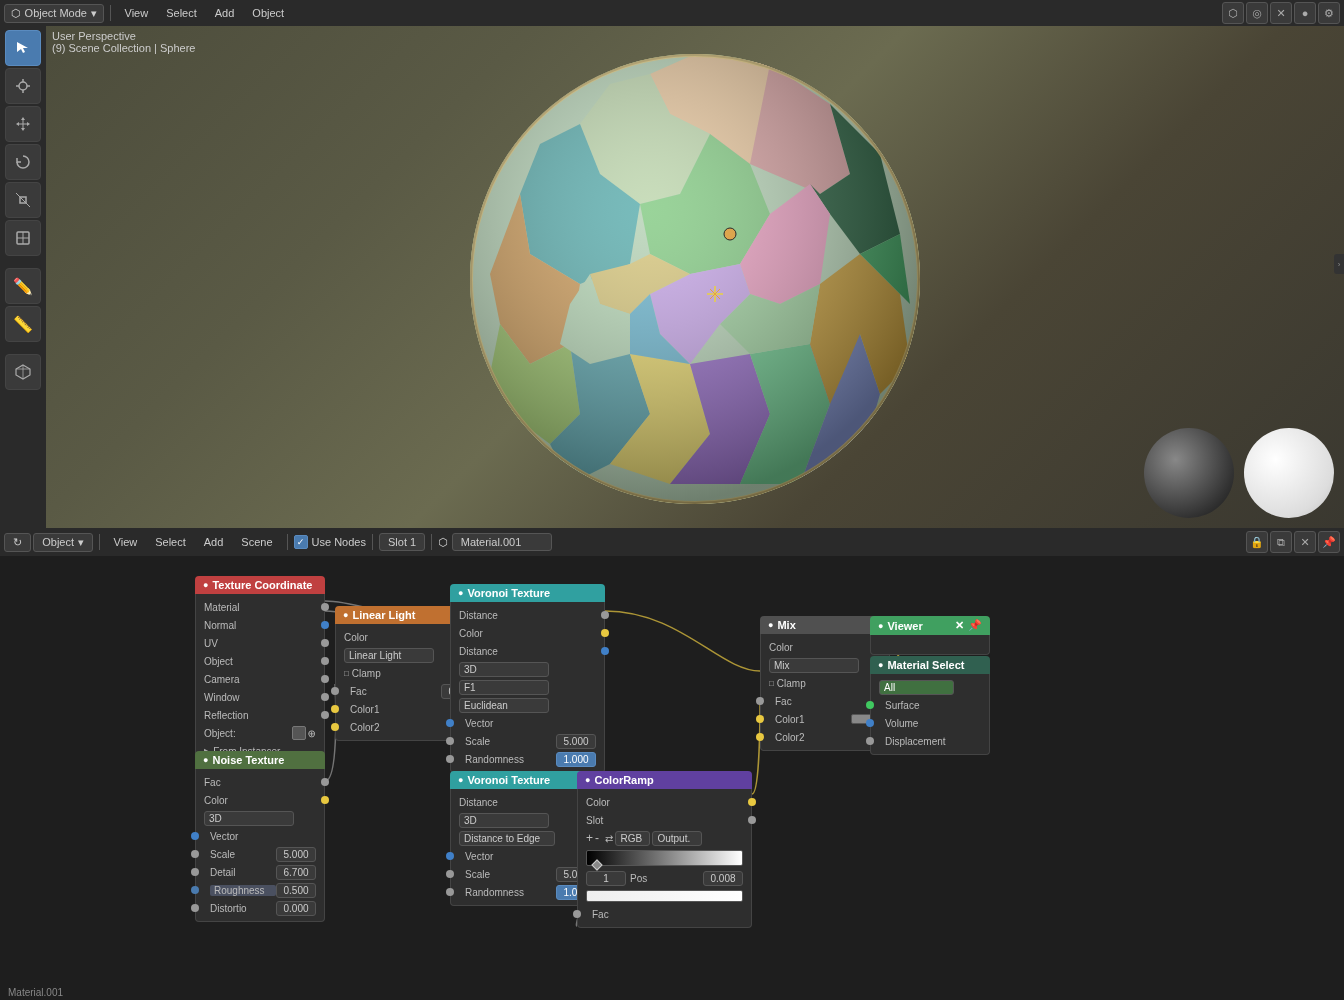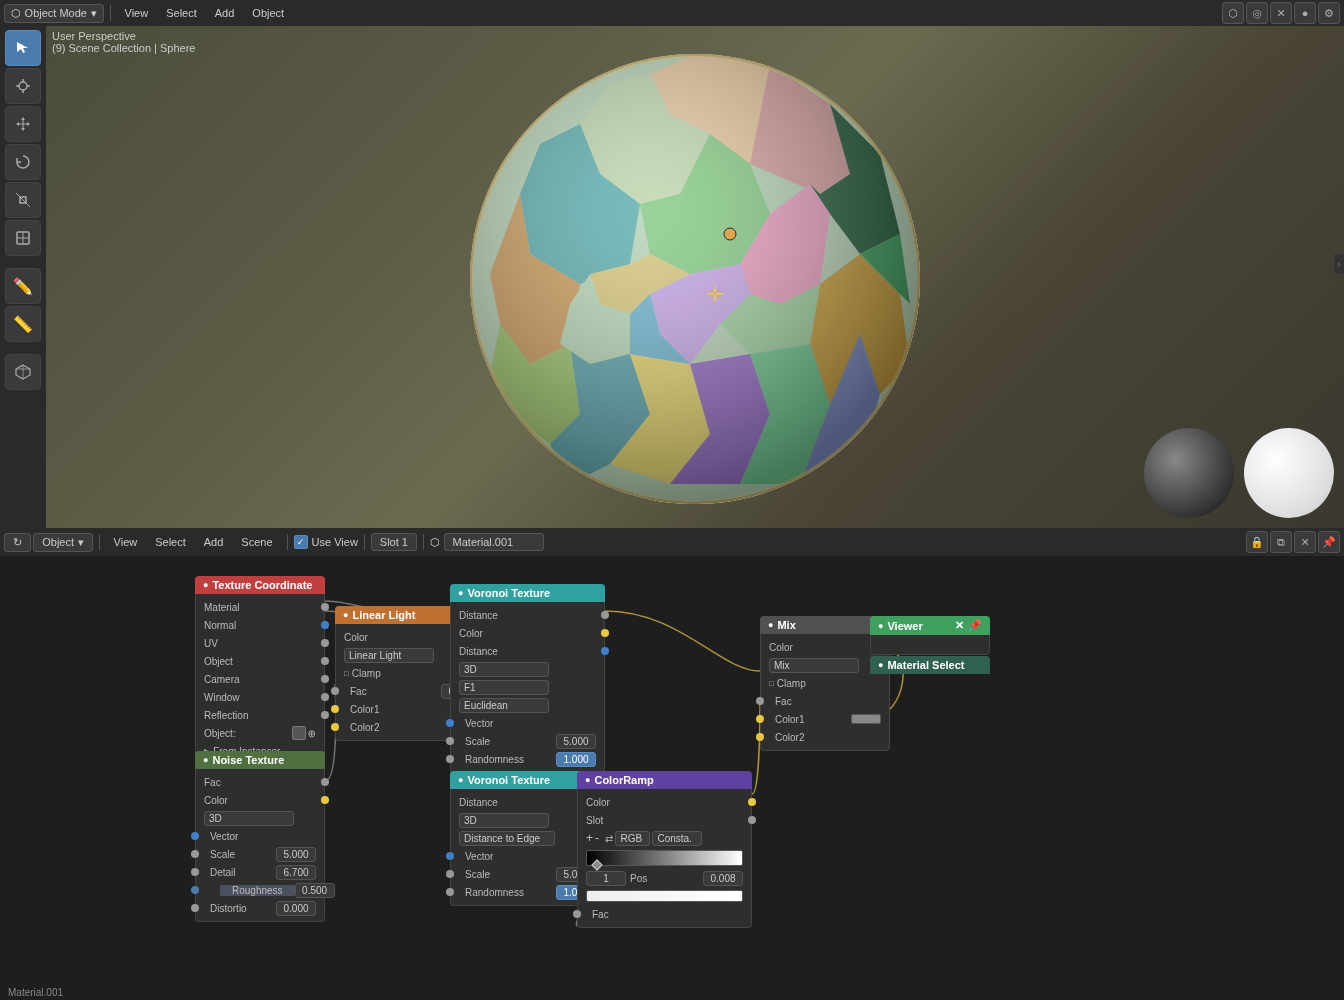--- a/index.html
+++ b/index.html
@@ -506,21 +506,21 @@
       <span>▾</span>
     </div>
     <div class="v-sep"></div>
     <div class="menu-item">View</div>
     <div class="menu-item">Select</div>
     <div class="menu-item">Add</div>
     <div class="menu-item">Scene</div>
     <div class="v-sep"></div>
     <div class="use-nodes-check">
       <div class="checkbox-blue">✓</div>
-      <span>Use View</span>
+      <span>Use Nodes</span>
     </div>
     <div class="v-sep"></div>
     <div class="slot-dropdown">Slot 1</div>
     <div class="v-sep"></div>
     <div style="display:flex;align-items:center;gap:4px;">
       <span>⬡</span>
       <div class="material-name">Material.001</div>
     </div>
     <div class="editor-icons">
       <div class="icon-btn">🔒</div>
@@ -735,21 +735,21 @@
           <span class="node-label" style="margin-left:6px">Scale</span>
           <span class="node-value">5.000</span>
         </div>
         <div class="node-row">
           <span class="node-socket socket-in socket-grey" style="left:-5px"></span>
           <span class="node-label" style="margin-left:6px">Detail</span>
           <span class="node-value">6.700</span>
         </div>
         <div class="node-row">
           <span class="node-socket socket-in socket-grey" style="left:-5px; background:#4a7baf"></span>
-          <span class="node-label" style="margin-left:16px; background:#4a5060; padding: 0 12px; border-radius:2px">Roughness</span>
+          <span class="node-label" style="margin-left:6px; background:#4a5060; padding: 0 4px; border-radius:2px">Roughness</span>
           <span class="node-value">0.500</span>
         </div>
         <div class="node-row">
           <span class="node-socket socket-in socket-grey" style="left:-5px"></span>
           <span class="node-label" style="margin-left:6px">Distortio</span>
           <span class="node-value">0.000</span>
         </div>
       </div>
     </div>
 
@@ -766,21 +766,21 @@
         <div class="node-row">
           <span class="node-label">Slot</span>
           <span class="node-socket socket-out socket-grey"></span>
         </div>
 
         <div class="node-row" style="gap:2px;flex-wrap:wrap">
           <span style="font-size:12px;cursor:pointer">+</span>
           <span style="font-size:12px;cursor:pointer">-</span>
           <span style="font-size:10px;cursor:pointer;margin-left:4px">⇄</span>
           <div class="node-dropdown" style="width:35px">RGB</div>
-          <div class="node-dropdown" style="width:50px">Consta.</div>
+          <div class="node-dropdown" style="width:50px">Output.</div>
         </div>
 
         <div style="margin:3px 8px;height:16px;background:linear-gradient(to right, #000 0%, #fff 100%);border:1px solid #555;border-radius:2px;position:relative">
           <div style="position:absolute;bottom:-4px;left:4%;width:8px;height:8px;background:#888;border:1px solid #ccc;transform:rotate(45deg);cursor:pointer"></div>
         </div>
 
         <div class="node-row" style="gap:4px">
           <span class="node-value" style="width:25px">1</span>
           <span class="node-label">Pos</span>
           <span class="node-value" style="width:40px">0.008</span>
@@ -837,19 +837,36 @@
       </div>
       <div class="node-body" style="min-height:20px">
       </div>
     </div>
 
     <div class="node node-mat-output" style="left:870px;top:100px;">
       <div class="node-header header-green">
         <span style="font-size:9px">●</span>
         <span>Material Select</span>
       </div>
+      <div class="node-body">
+        <div class="node-row">
+          <div class="node-dropdown" style="background:#407040;color:#fff;width:75px">All</div>
+        </div>
+        <div class="node-row">
+          <span class="node-socket socket-in socket-green" style="left:-5px"></span>
+          <span class="node-label" style="margin-left:6px">Surface</span>
+        </div>
+        <div class="node-row">
+          <span class="node-socket socket-in socket-blue" style="left:-5px"></span>
+          <span class="node-label" style="margin-left:6px">Volume</span>
+        </div>
+        <div class="node-row">
+          <span class="node-socket socket-in socket-grey" style="left:-5px"></span>
+          <span class="node-label" style="margin-left:6px">Displacement</span>
+        </div>
+      </div>
     </div>
 
     <div id="status-bar">
       <span>Material.001</span>
     </div>
   </div>
 </div>
 
 </body></html>

